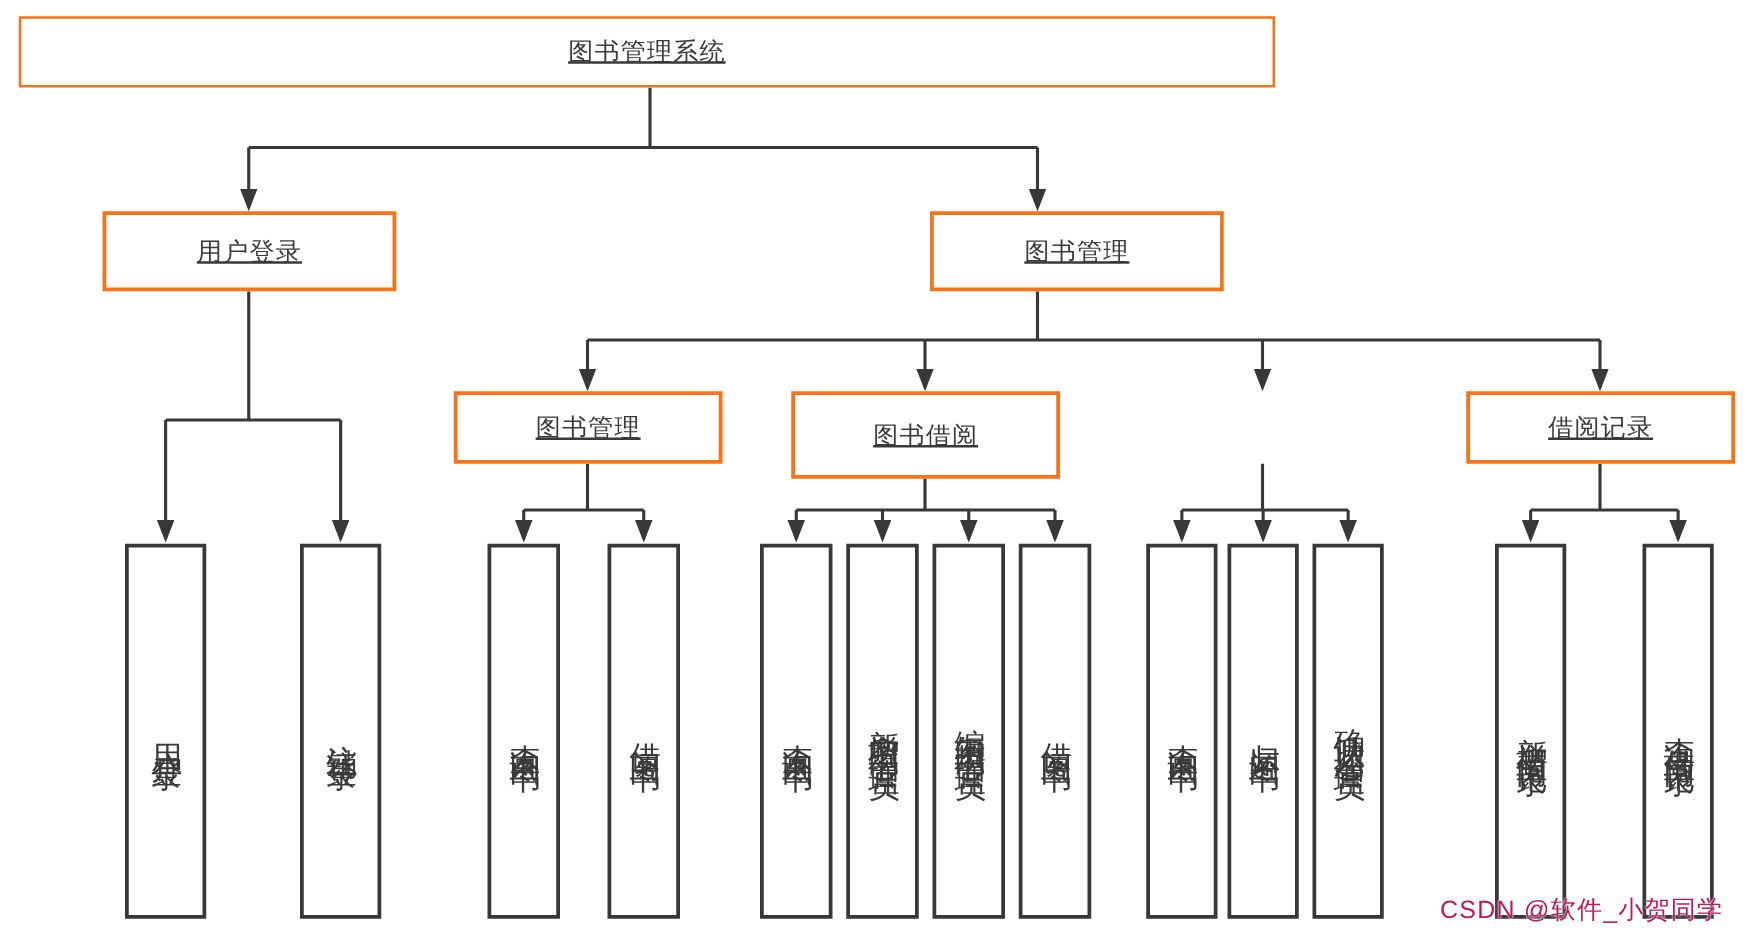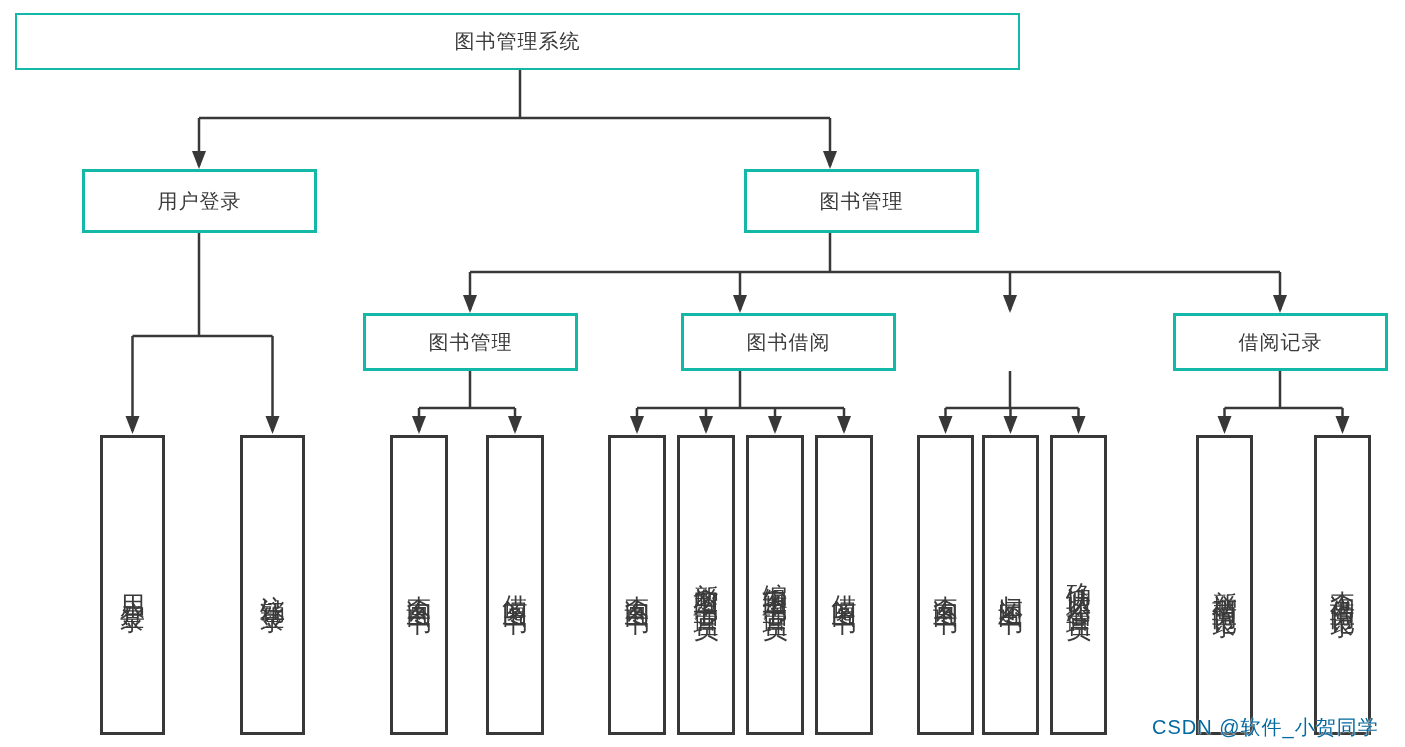--- a/index.html
+++ b/index.html
@@ -18,29 +18,30 @@
   }
   #wires {
     position: absolute;
     left: 0;
     top: 0;
     z-index: 1;
   }
   .node {
     position: absolute;
     background: #ffffff;
-    border: 3px solid #14b8a6;
+    border: 3px solid #f97316;
     box-sizing: border-box;
     display: flex;
     align-items: center;
     justify-content: center;
     z-index: 2;
     font-size: 20px;
     letter-spacing: 1px;
     white-space: nowrap;
+    text-decoration: underline;
   }
   .node.root {
     border-width: 2px;
     font-size: 20px;
   }
   .leaf {
     position: absolute;
     background: #ffffff;
     border: 3px solid #383838;
     box-sizing: border-box;
@@ -56,21 +57,21 @@
     font-size: 25px;
     letter-spacing: 5px;
     line-height: 1;
   }
   #watermark {
     position: absolute;
     left: 1152px;
     top: 714px;
     z-index: 3;
     font-size: 20px;
-    color: #0369a1;
+    color: #be185d;
     text-shadow: 0 0 2px #ffffff, 0 0 1px #ffffff;
     letter-spacing: 1px;
     white-space: nowrap;
   }
 </style>
 </head>
 <body>
 
 <div id="stage">
 
@@ -116,21 +117,21 @@
       <path d="M1342.5,408 L1342.5,431" marker-end="url(#arrow)"></path>
     </g>
   </svg>
 
   <div class="node root" style="left:15px; top:13px; width:1005px; height:57px;">图书管理系统</div>
 
   <div class="node" style="left:82px; top:169px; width:235px; height:64px;">用户登录</div>
   <div class="node" style="left:744px; top:169px; width:235px; height:64px;">图书管理</div>
 
   <div class="node" style="left:363px; top:313px; width:215px; height:58px;">图书管理</div>
-  <div class="node" style="left:633px; top:313px; width:215px; height:58px;margin-left:48px;">图书借阅</div>
+  <div class="node" style="left:633px; top:313px; width:215px; height:70px;">图书借阅</div>
   <div class="node" style="left:1173px; top:313px; width:215px; height:58px;">借阅记录</div>
 
   <div class="leaf" style="left:100px; top:435px; width:65px; height:300px;">
     <span>用户登录</span>
   </div>
   <div class="leaf" style="left:240px; top:435px; width:65px; height:300px;">
     <span>注销登录</span>
   </div>
 
   <div class="leaf" style="left:390px; top:435px; width:58px; height:300px;">

